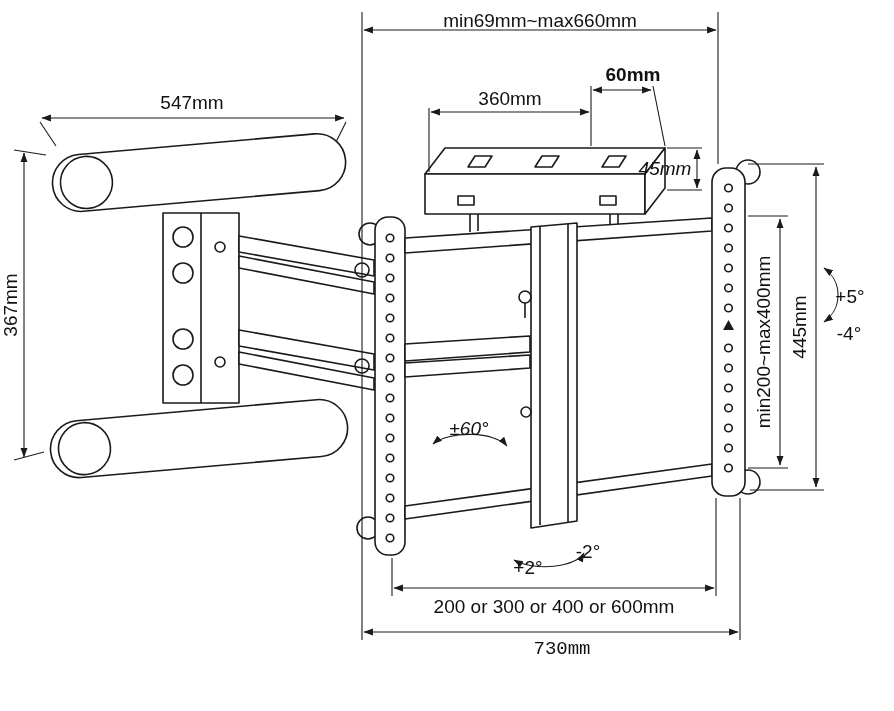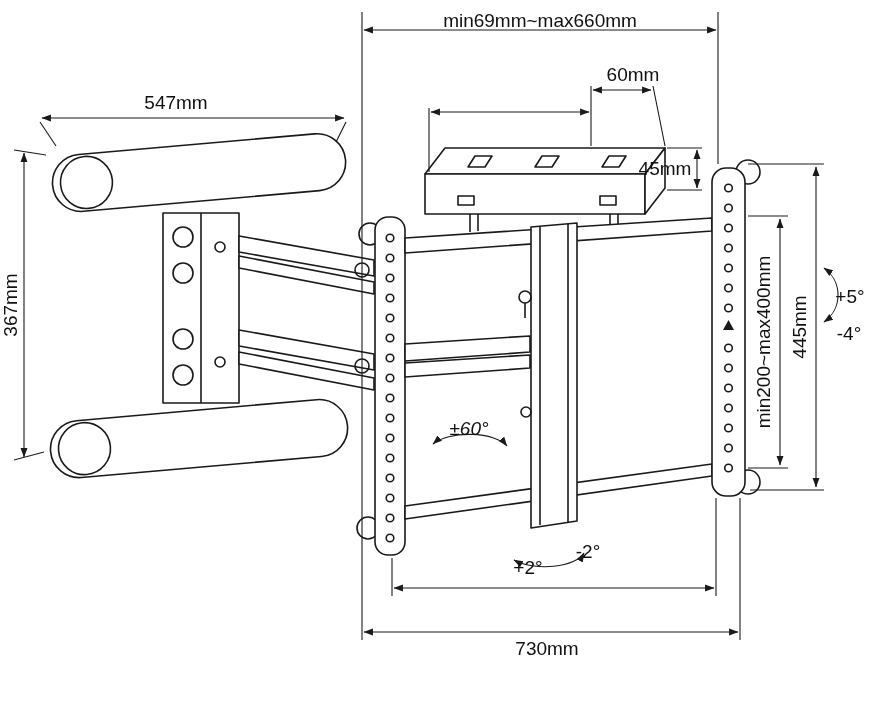--- a/index.html
+++ b/index.html
@@ -170,39 +170,41 @@
       <line x1="716" y1="498" x2="716" y2="596"></line>
       <line x1="394" y1="588" x2="714" y2="588" marker-start="url(#arr)" marker-end="url(#arr)"></line>
 
       <line x1="740" y1="498" x2="740" y2="640"></line>
       <line x1="364" y1="632" x2="738" y2="632" marker-start="url(#arr)" marker-end="url(#arr)"></line>
     </g>
   </svg>
 
   <div class="lbl" style="left:400px;top:10px;width:280px;">min69mm~max660mm</div>
 
-  <div class="lbl" style="left:96px;top:92px;width:160px;">547mm</div>
-
-
-  <div class="lbl" style="left:595px;top:64px;width:76px;">60mm</div>
-
-  <div class="lbl" style="left:636px;top:158px;width:58px;">45mm</div>
+  <div class="lbl" style="left:112px;top:92px;width:160px;">547mm</div>
+
+  <div class="lbl" style="left:450px;top:88px;width:120px;">360mm</div>
+
+  <div class="lbl" style="left:595px;top:64px;width:76px;font-weight:bold;">60mm</div>
+
+  <div class="lbl" style="left:636px;top:158px;width:58px;font-style:italic;">45mm</div>
 
   <div class="lbl rot" style="left:-29px;top:294px;width:80px;">367mm</div>
 
   <div class="lbl rot" style="left:760px;top:316px;width:80px;">445mm</div>
 
   <div class="lbl rot" style="left:669px;top:331px;width:190px;">min200~max400mm</div>
 
   <div class="lbl" style="left:822px;top:286px;width:56px;">+5°</div>
 
   <div class="lbl" style="left:818px;top:323px;width:62px;">-4°</div>
 
   <div class="lbl" style="left:429px;top:418px;width:80px;font-style:italic;">±60°</div>
 
   <div class="lbl" style="left:500px;top:557px;width:56px;">+2°</div>
 
   <div class="lbl" style="left:560px;top:541px;width:56px;">-2°</div>
 
-
-  <div class="lbl" style="left:467px;top:638px;width:160px;">730mm</div>
+  <div class="lbl" style="left:394px;top:596px;width:320px;">200 or 300 or 400 or 600mm</div>
+
+  <div class="lbl" style="left:482px;top:638px;width:160px;font-family:Liberation Mono, monospace;">730mm</div>
 
 </div>
 
 </body></html>

